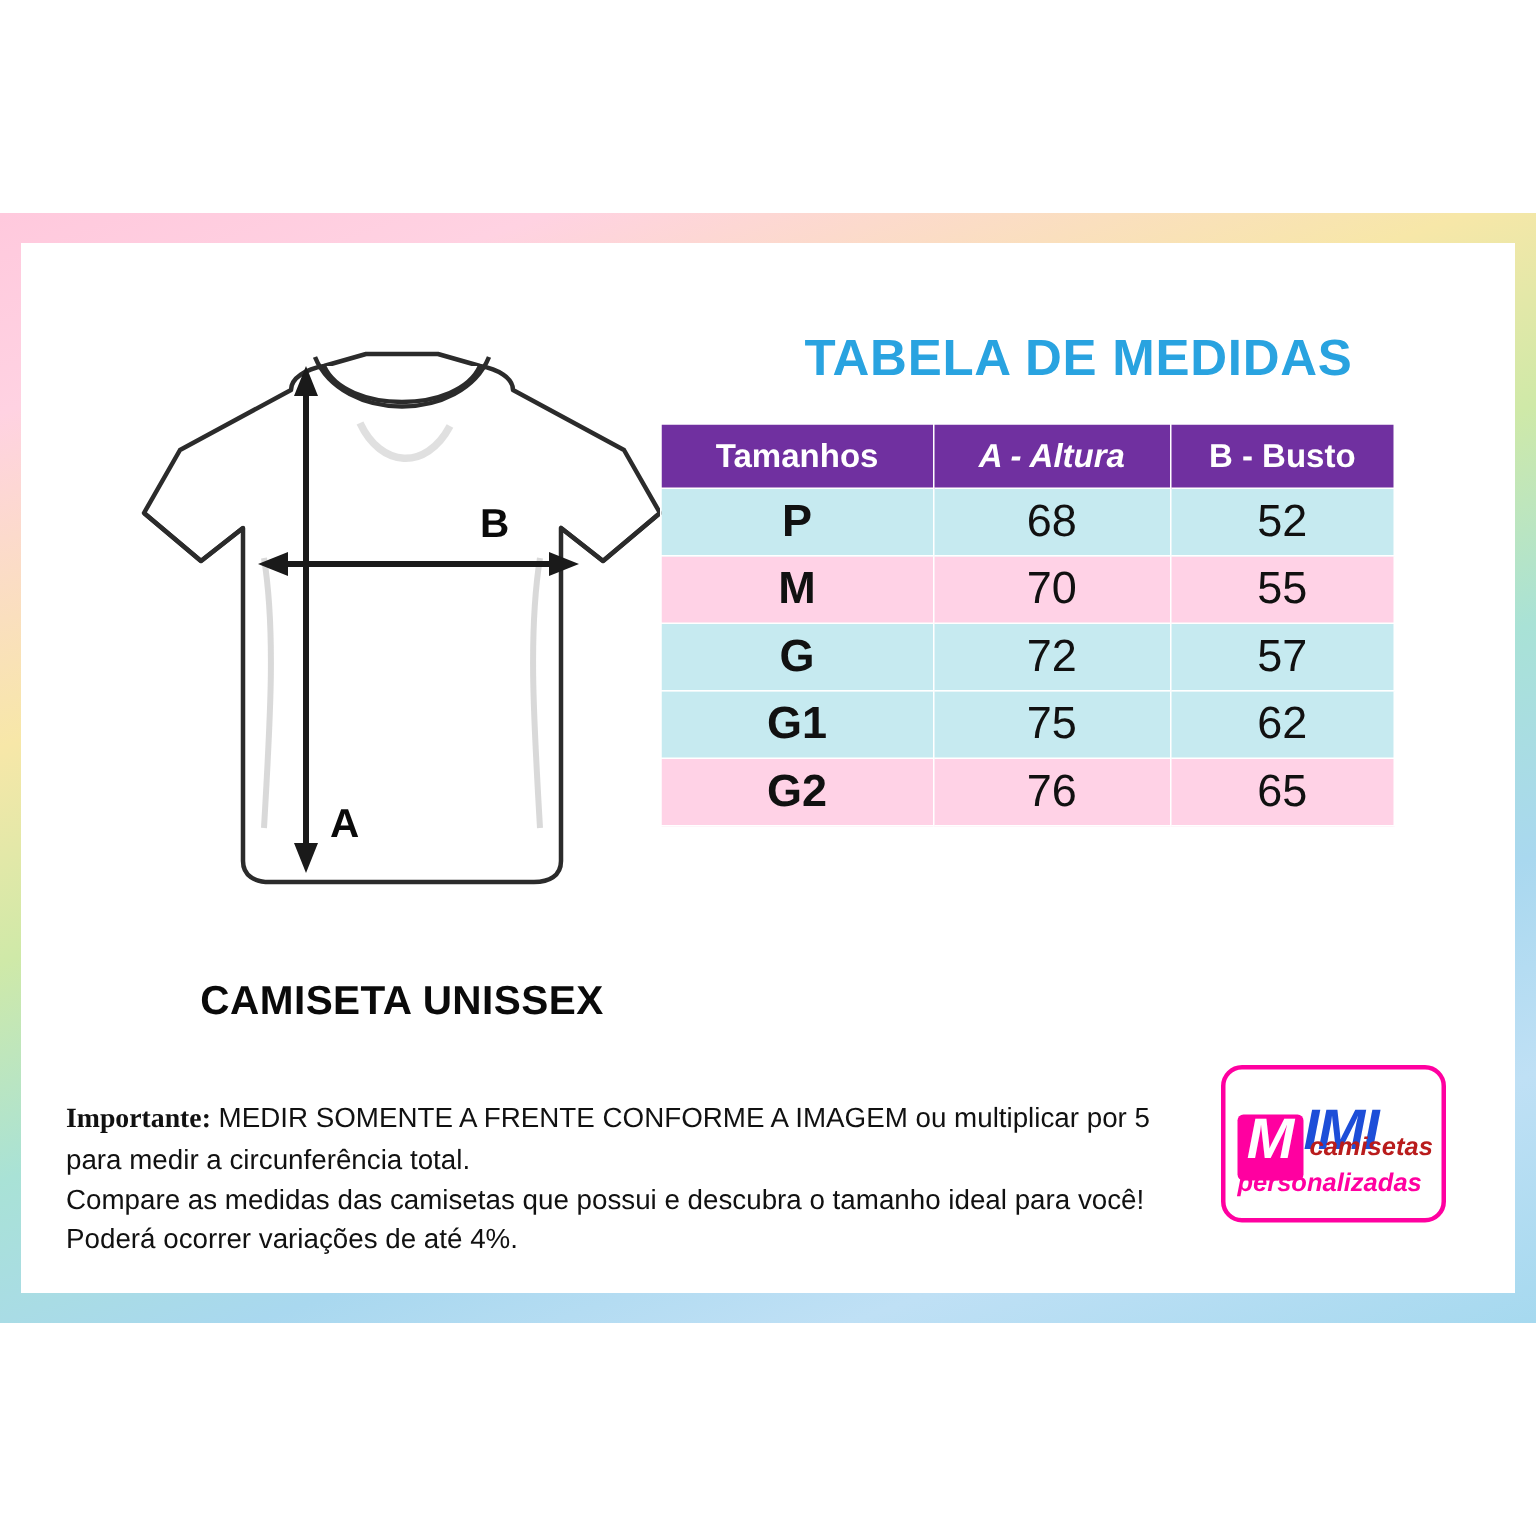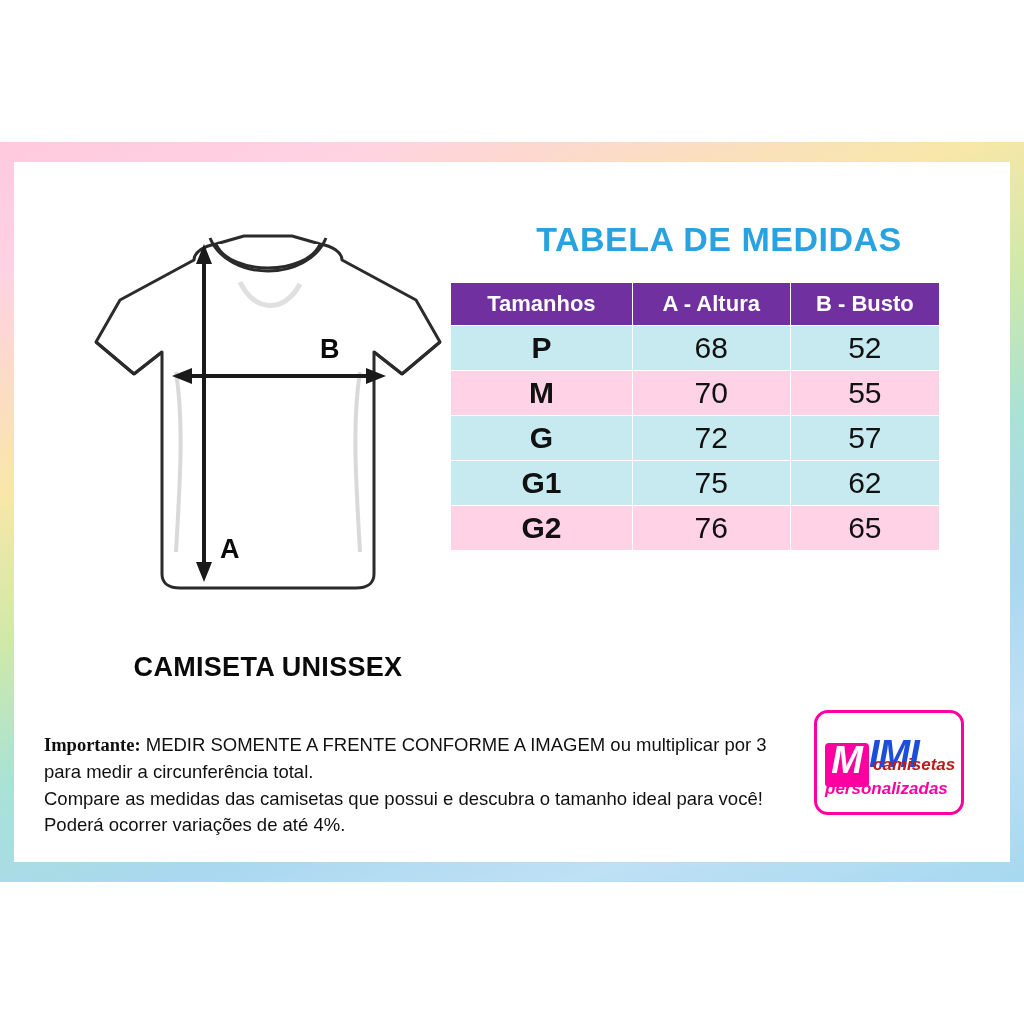--- a/index.html
+++ b/index.html
@@ -76,36 +76,36 @@
     width: 470px;
     text-align: center;
     color: #29a3e0;
     font-size: 34px;
     font-weight: bold;
     letter-spacing: 0.5px;
   }
 
   #size-table {
     position: absolute;
-    left: 436px;
+    left: 426px;
     top: 120px;
     border-collapse: collapse;
     width: 490px;
   }
   #size-table th {
     background: #7030a0;
     color: #ffffff;
     font-size: 22px;
     font-weight: bold;
     padding: 8px 6px;
     border: 1px solid #ffffff;
     text-align: center;
   }
   #size-table th.col-size { width: 180px; }
-  #size-table th.col-a { width: 160px; }
+  #size-table th.col-a { width: 160px; font-style: italic; }
   #size-table th.col-b { width: 150px; }
 
   #size-table td {
     font-size: 30px;
     text-align: center;
     padding: 5px 4px;
     border: 1px solid #ffffff;
     color: #111111;
   }
   #size-table td.sz {
@@ -269,21 +269,21 @@
           <tr class="row-pink">
             <td class="sz">G2</td>
             <td>76</td>
             <td>65</td>
           </tr>
         </tbody>
       </table>
 
       <div id="note">
         <div>
-          <b>Importante:</b><span> MEDIR SOMENTE A FRENTE CONFORME A IMAGEM ou multiplicar por 3</span>
+          <b>Importante:</b><span> MEDIR SOMENTE A FRENTE CONFORME A IMAGEM ou multiplicar por 5</span>
         </div>
         <div>para medir a circunferência total.</div>
         <div>Compare as medidas das camisetas que possui e descubra o tamanho ideal para você!</div>
         <div class="line-right">Poderá ocorrer variações de até  4%.</div>
       </div>
 
       <div id="logo">
         <div class="m-box">
           <span>M</span>
         </div>

